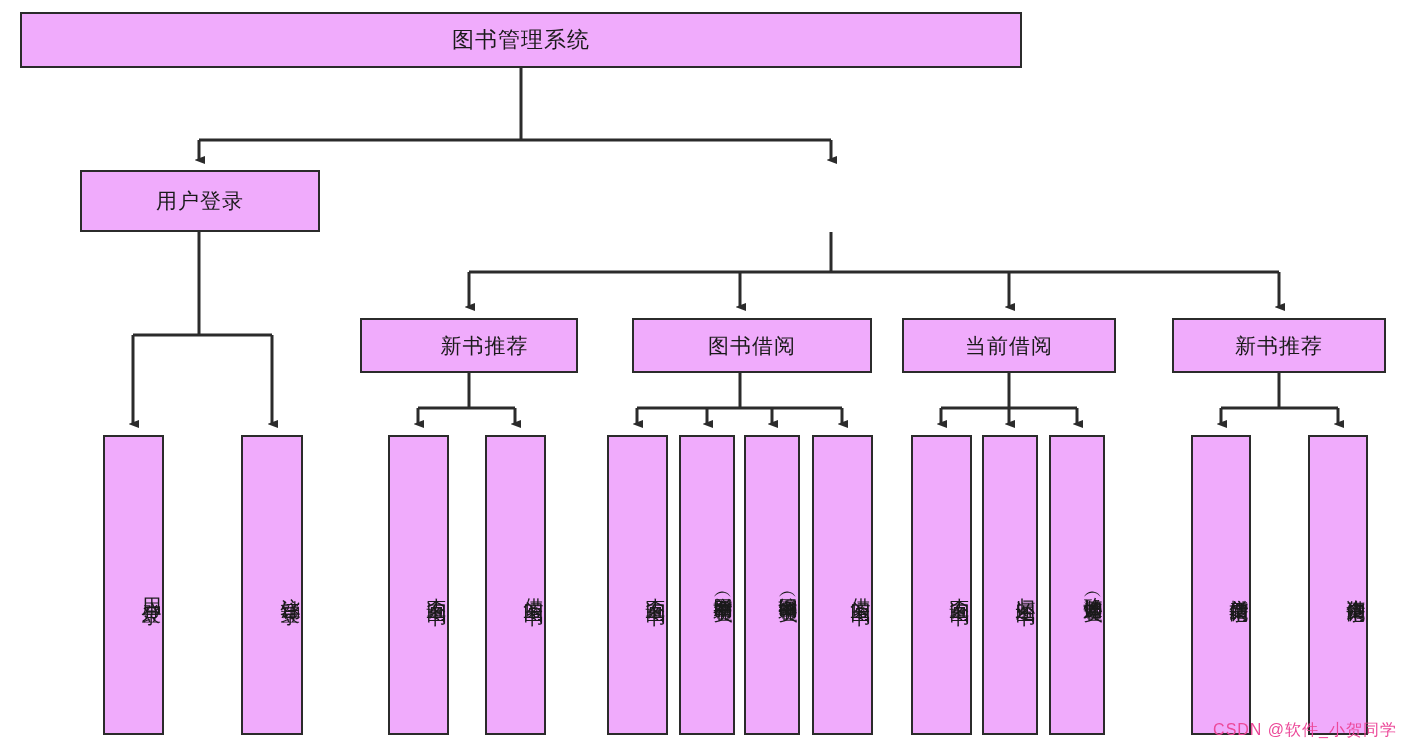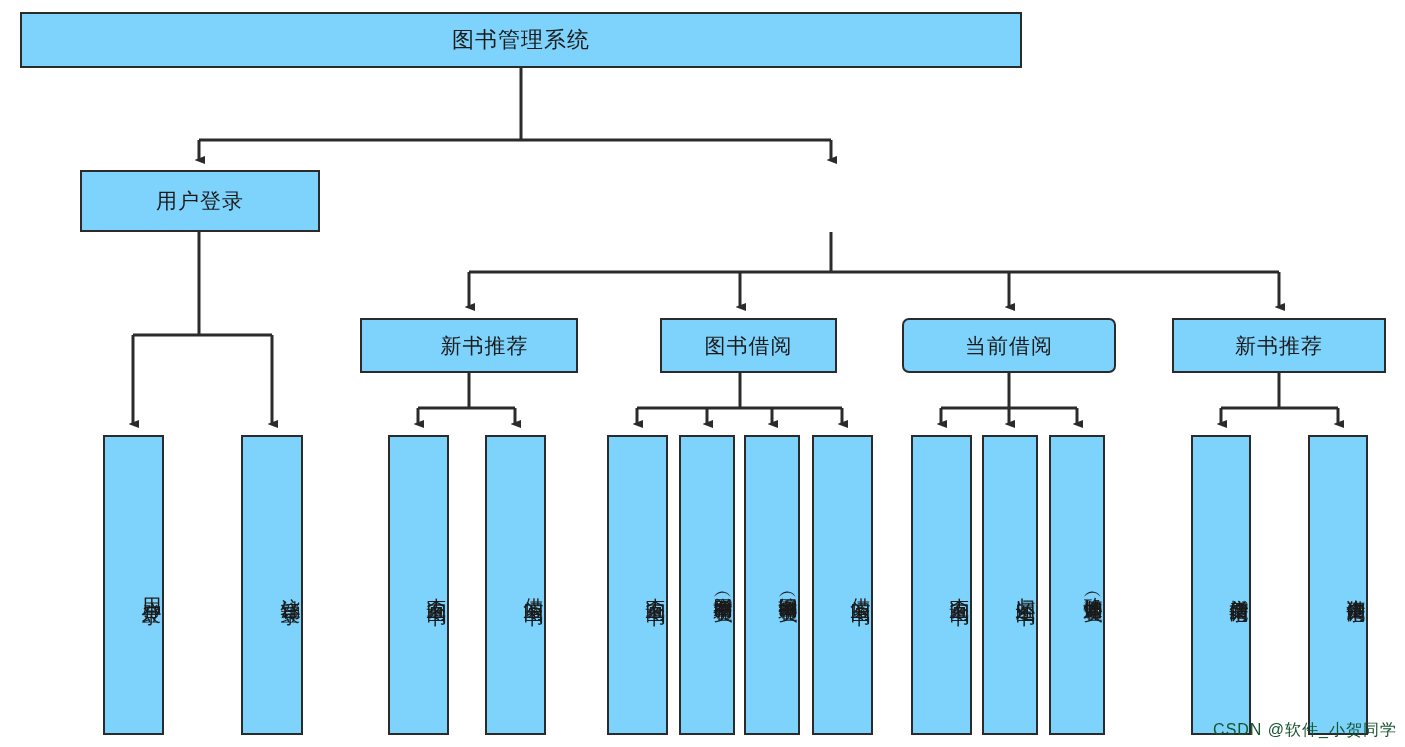--- a/index.html
+++ b/index.html
@@ -5,21 +5,21 @@
   html,body{margin:0;padding:0;background:#ffffff;}
   body{
     width:1405px;height:747px;
     font-family:"Liberation Sans","DejaVu Sans",sans-serif;
     color:#1a1a1a;overflow:hidden;position:relative;
   }
   #diagram{position:absolute;left:0;top:0;width:1405px;height:747px;}
   .node{
     position:absolute;
     border:2.5px solid #2b2b2b;
-    background:#7dd3fc;
+    background:#f0abfc;
     box-sizing:border-box;
     display:flex;align-items:center;justify-content:center;
     text-align:left;
   }
   .node.h{                
     font-size:21px;
     letter-spacing:1px;
   }
   .node.root{font-size:22px;}
   .node.v{                
@@ -30,21 +30,21 @@
     align-items:flex-start;
     justify-content:center;
     padding-top:6px;
     line-height:1.0;
   }
   .node.v.tall{font-size:19px;letter-spacing:1px;padding-top:3px;}
   .wm{
     position:absolute;
     right:8px;bottom:6px;
     font-size:16px;
-    color:#14532d;
+    color:#ec4899;
     letter-spacing:1px;
     white-space:nowrap;
     pointer-events:none;
   }
   svg.links{position:absolute;left:0;top:0;width:1405px;height:747px;pointer-events:none;}
 </style>
 </head>
 <body>
 
 <div id="diagram">
@@ -103,24 +103,24 @@
     <span>图书管理系统</span>
   </div>
 
   <div class="node h" style="left:80px;top:170px;width:240px;height:62px;">
     <span>用户登录</span>
   </div>
 
   <div class="node h" style="left:360px;top:318px;width:218px;height:55px;padding-left:31px;">
     <span>新书推荐</span>
   </div>
-  <div class="node h" style="left:660px;top:318px;width:177px;height:55px;">
+  <div class="node h" style="left:632px;top:318px;width:240px;height:55px;">
     <span>图书借阅</span>
   </div>
-  <div class="node h" style="left:902px;top:318px;width:214px;height:55px;border-radius:7px;">
+  <div class="node h" style="left:902px;top:318px;width:214px;height:55px;">
     <span>当前借阅</span>
   </div>
   <div class="node h" style="left:1172px;top:318px;width:214px;height:55px;">
     <span>新书推荐</span>
   </div>
 
   <div class="node v" style="left:103px;top:435px;width:61px;height:300px;">
     <span>用户登录</span>
   </div>
   <div class="node v" style="left:241px;top:435px;width:62px;height:300px;">

